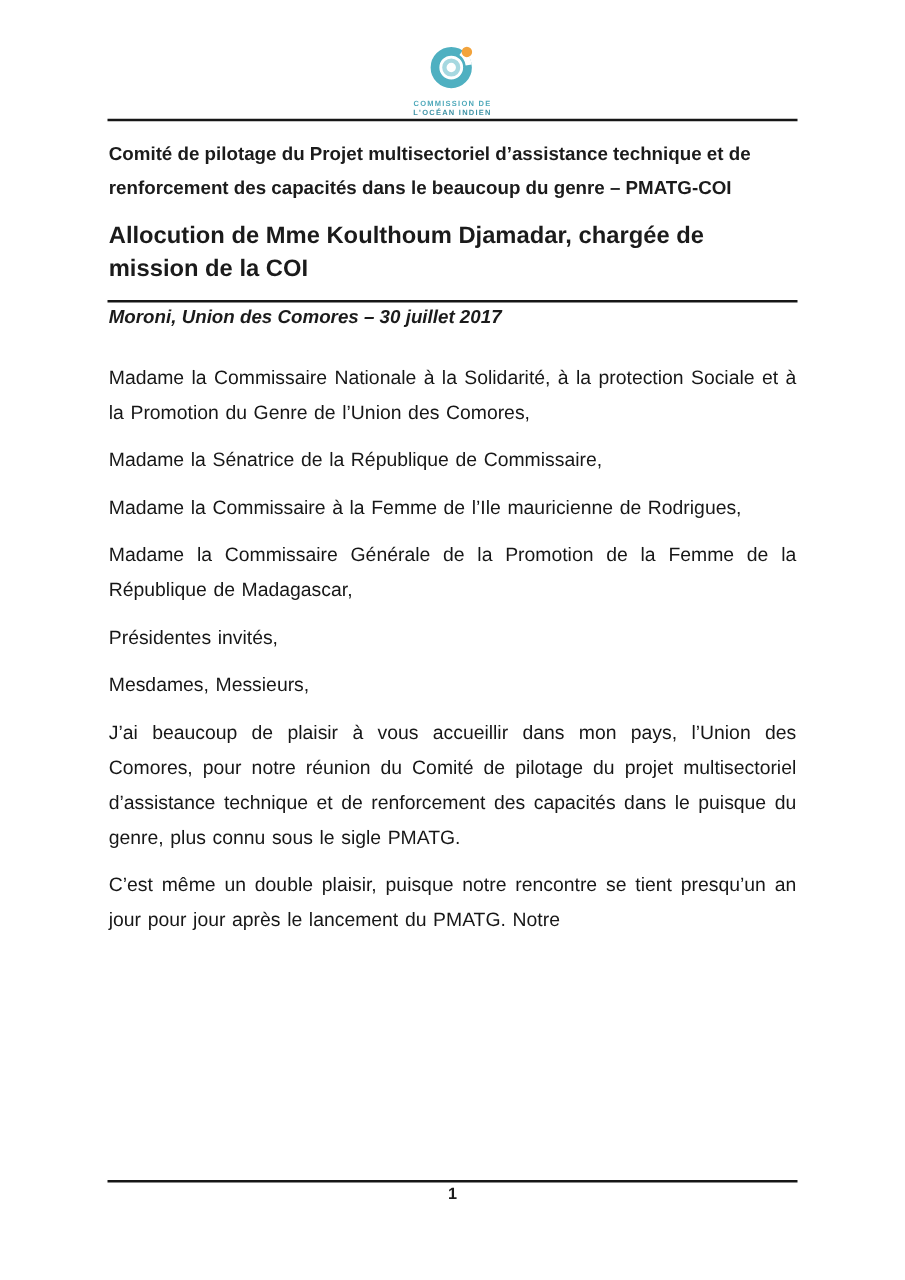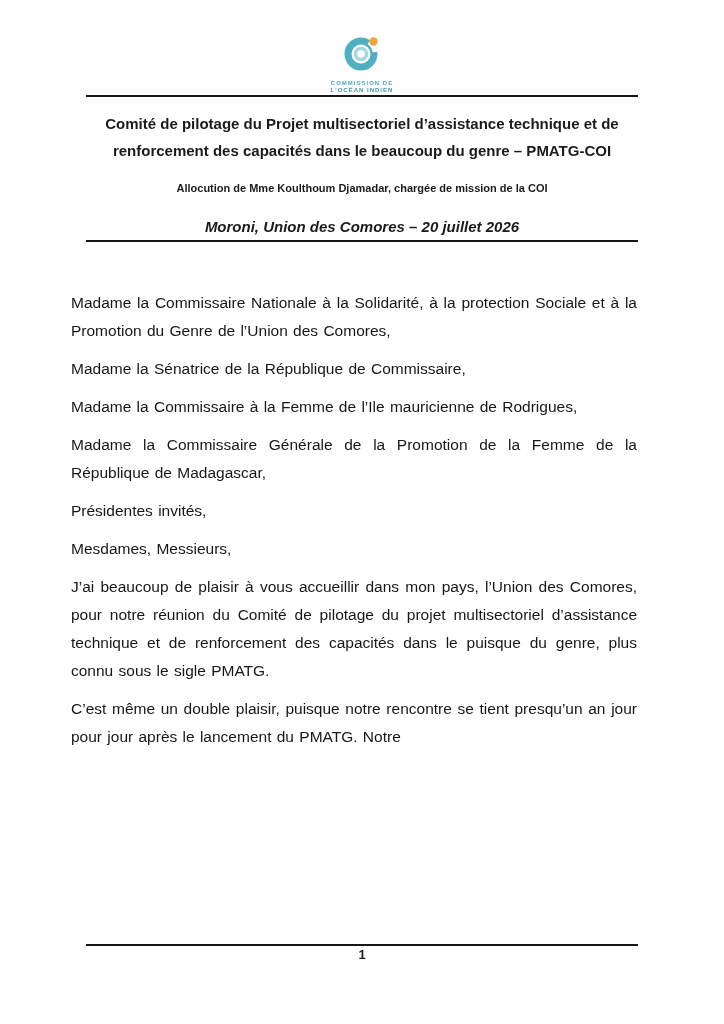--- a/index.html
+++ b/index.html
@@ -46,45 +46,45 @@
   }
   .rule-top    { top: 95px; }
   .rule-header { top: 240px; border-top-width: 2px; }
   .rule-footer { top: 944px; border-top-width: 2px; }
   
   .header-block {
     position: absolute;
     top: 110px;
     left: 87px;
     right: 87px;
-    text-align: center;
+    text-align: left;
   }
   .doc-title {
     font-weight: bold;
     font-size: 15px;
     line-height: 27px;
   }
   .doc-subtitle {
     margin-top: 11px;
     font-weight: bold;
-    font-size: 11px;
+    font-size: 19px;
     line-height: 27px;
   }
   .doc-dateline {
     margin-top: 11px;
     font-weight: bold;
     font-style: italic;
     font-size: 15px;
     line-height: 27px;
   }
   
   .doc-body {
     position: absolute;
     top: 289px;
-    left: 71px;
+    left: 87px;
     right: 87px;
   }
   .doc-body p {
     margin: 0 0 10px 0;
     font-size: 15.5px;
     line-height: 28px;
     word-spacing: 1px;
     text-align: justify;
     text-align-last: left;
     color: #171717;
@@ -125,21 +125,21 @@
   </div>
 
   <div class="rule rule-top"></div>
 
   <div class="header-block">
     <div class="doc-title">
       <div>Comité de pilotage du Projet multisectoriel d’assistance technique et de</div>
       <div>renforcement des capacités dans le beaucoup du genre – PMATG-COI</div>
     </div>
     <div class="doc-subtitle">Allocution de Mme Koulthoum Djamadar, chargée de mission de la COI</div>
-    <div class="doc-dateline">Moroni, Union des Comores – 20 juillet 2026</div>
+    <div class="doc-dateline">Moroni, Union des Comores – 30 juillet 2017</div>
   </div>
 
   <div class="rule rule-header"></div>
 
   <div class="doc-body">
       <p>Madame la Commissaire Nationale à la Solidarité, à la protection Sociale et à la Promotion du Genre de l’Union des Comores,</p>
       <p>Madame la Sénatrice de la République de Commissaire,</p>
       <p>Madame la Commissaire à la Femme de l’Ile mauricienne de Rodrigues,</p>
       <p>Madame la Commissaire Générale de la Promotion de la Femme de la République de Madagascar,</p>
       <p>Présidentes invités,</p>

